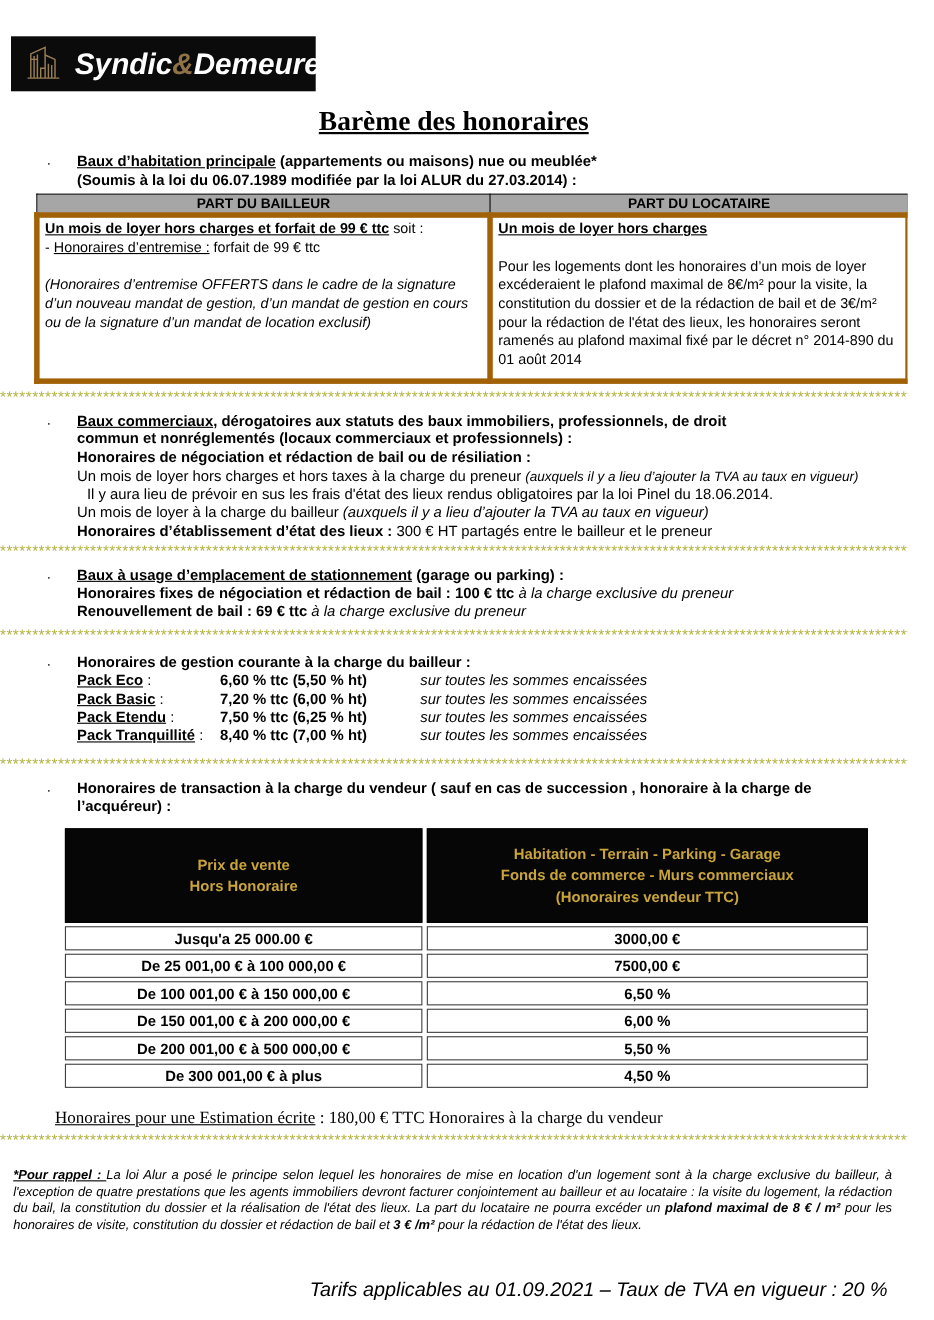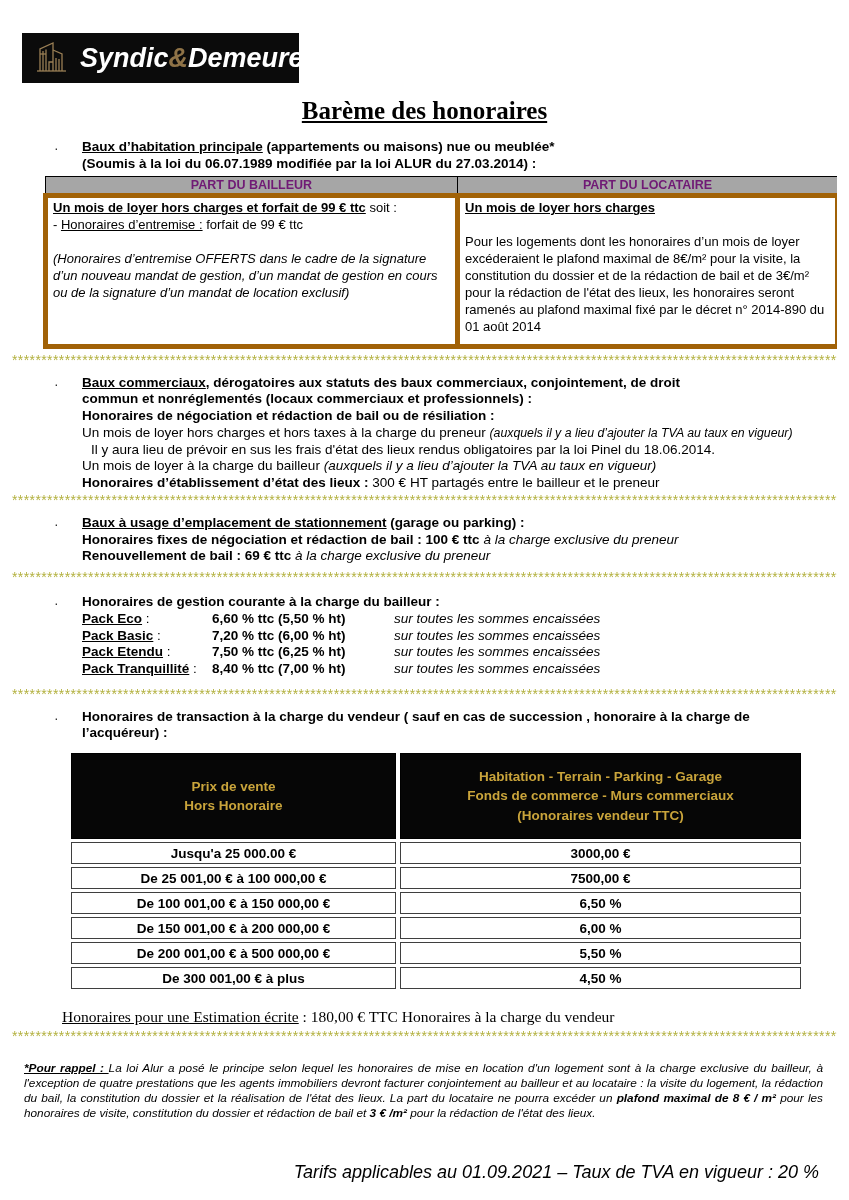--- a/index.html
+++ b/index.html
@@ -1,17 +1,17 @@
 <!DOCTYPE html>
 <html><head>
 <meta charset="utf-8">
 <style>
   html,body{margin:0;padding:0;background:#ffffff;}
   .page{width:825px;height:1200px;background:#fff;position:relative;overflow:hidden;
-        font-family:"Liberation Sans", sans-serif;color:#000;margin-left:12px;}
+        font-family:"Liberation Sans", sans-serif;color:#000;}
 
   
   .logo{display:inline-flex;align-items:center;gap:8px;background:#0b0b0b;
         margin:33px 0 0 10px;width:277px;height:50px;box-sizing:border-box;padding:4px 10px;}
   .logo-icon{flex:none;display:inline-flex;}
   .logo-text{color:#ffffff;font-size:27px;font-weight:bold;font-style:italic;white-space:nowrap;}
   .logo-text .amp{color:#8f7347;}
 
   
   .title{text-align:center;font-family:"Liberation Serif", serif;font-size:25px;
@@ -24,21 +24,21 @@
   .i{font-style:italic;}
   .keep{white-space:pre;}
 
   .section{display:flex;margin:14px 20px 0 42px;font-size:13.5px;line-height:1.24;}
   .bullet{width:28px;flex:none;font-size:14px;color:#333;padding-top:1px;}
   .sec-body{flex:1;}
   .indent8{margin-left:9px;}
 
   
   .table1{margin:4px 0 0 31px;width:797px;border-collapse:collapse;font-size:13px;table-layout:fixed;}
-  .table1 th{background:#a6a6a6;color:#701a75;font-size:12.5px;font-weight:bold;
+  .table1 th{background:#a6a6a6;color:#000000;font-size:12.5px;font-weight:bold;
              border:1px solid #000;padding:1px 4px;}
   .table1 td{border:5px solid #a16207;vertical-align:top;padding:2px 7px 8px 5px;line-height:1.3;}
   .table1 .colL{width:403px;}
   .note-gap{margin-top:17px;}
 
   
   .stars{color:#b3b13f;font-size:14px;line-height:13px;white-space:nowrap;overflow:hidden;
          width:849px;letter-spacing:0.4px;margin-top:4px;}
 
   
@@ -120,21 +120,21 @@
     </tr>
   </tbody>
     </table>
 
   <div class="stars" style="margin-top:5px;">**********************************************************************************************************************************************************************************</div>
 
   
   <div class="section" style="margin-top:8px;">
     <span class="bullet">·</span>
     <div class="sec-body">
-      <div><span class="bu">Baux commerciaux</span><span class="b">, dérogatoires aux statuts des baux commerciaux, conjointement, de droit</span></div>
+      <div><span class="bu">Baux commerciaux</span><span class="b">, dérogatoires aux statuts des baux immobiliers, professionnels, de droit</span></div>
       <div class="b">commun et nonréglementés (locaux commerciaux et professionnels) :</div>
       <div class="b">Honoraires de négociation et rédaction de bail ou de résiliation :</div>
       <div><span>Un mois de loyer hors charges et hors taxes à la charge du preneur </span><span class="i" style="font-size:12.3px;">(auxquels il y a lieu d’ajouter la TVA au taux en vigueur)</span></div>
       <div class="indent8">Il y aura lieu de prévoir en sus les frais d'état des lieux rendus obligatoires par la loi Pinel du 18.06.2014.</div>
       <div><span>Un mois de loyer à la charge du bailleur </span><span class="i">(auxquels il y a lieu d’ajouter la TVA au taux en vigueur)</span></div>
       <div><span class="b">Honoraires d’établissement d’état des lieux : </span><span>300 € HT partagés entre le bailleur et le preneur</span></div>
     </div>
   </div>
 
   <div class="stars" style="margin-top:2px;">**********************************************************************************************************************************************************************************</div>

